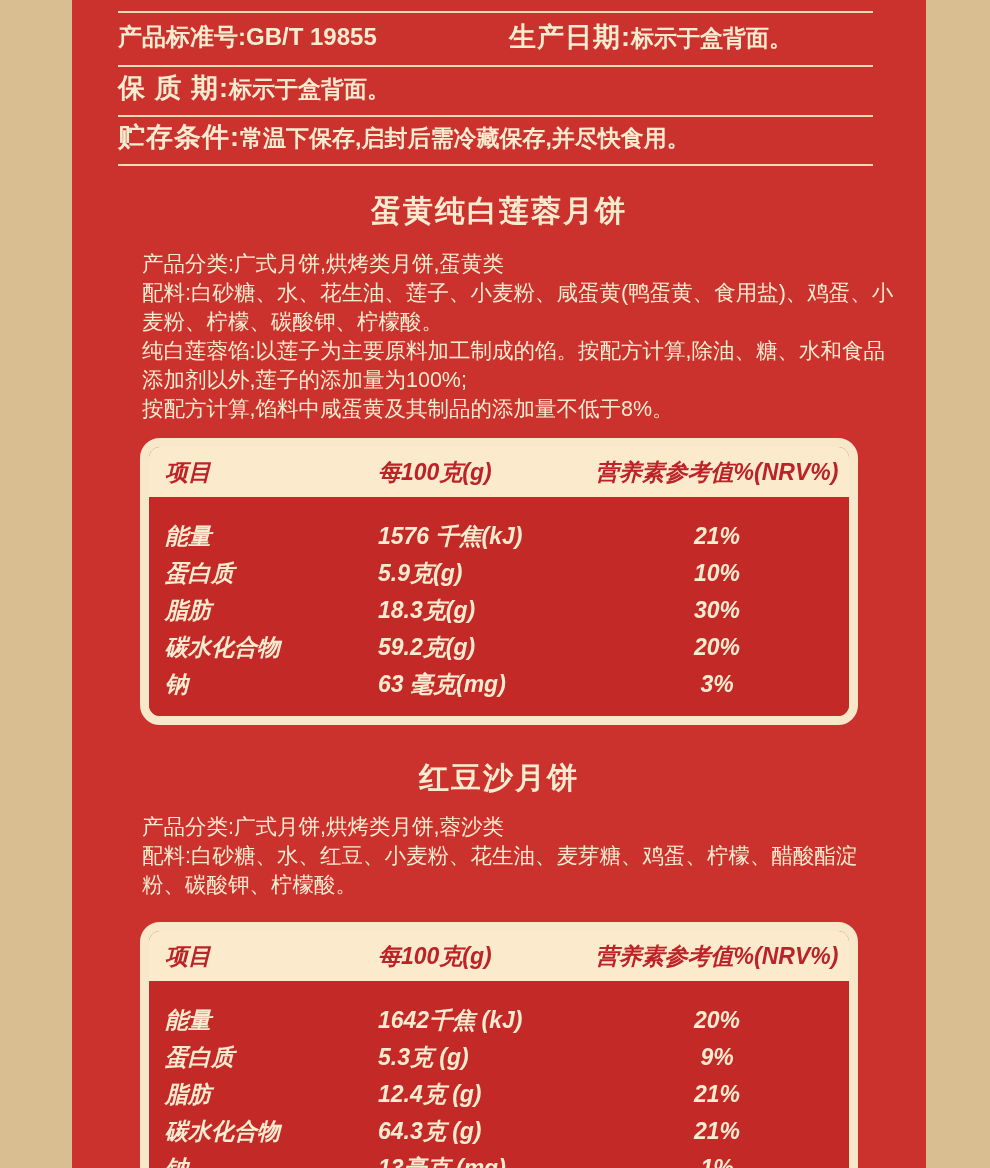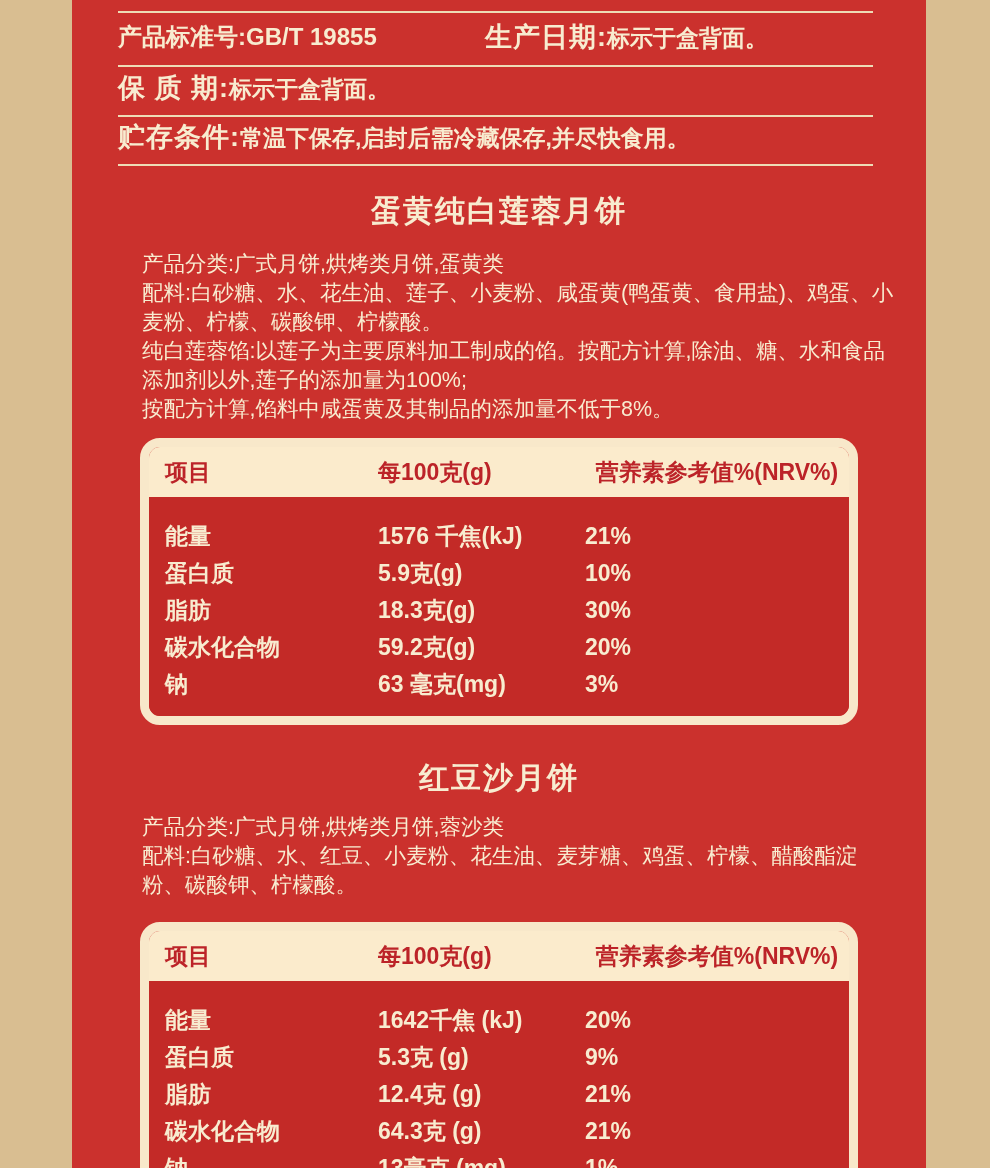--- a/index.html
+++ b/index.html
@@ -29,58 +29,58 @@
     position:relative;line-height:33px;white-space:nowrap;
   }
   .info-bar{border-bottom:2px solid var(--divider-line);}
   .info-row.r1{padding:7px 0 9px;}
   .info-row.r2{padding:5px 0 7px;}
   .info-row.r3{padding:4px 0 7px;}
   .lbl-big{font-size:27px;font-weight:700;letter-spacing:1px;}
   .lbl-md{font-size:24px;font-weight:600;}
   .val-md{font-size:24px;font-weight:600;}
   .val{font-size:23px;font-weight:600;}
-  .info-right{position:absolute;left:367px;top:50%;transform:translateY(-50%);white-space:nowrap;}
+  .info-right{position:absolute;left:391px;top:50%;transform:translateY(-50%);white-space:nowrap;}
   
   .section-title{
     text-align:center;color:var(--cream-text);
     font-size:30px;font-weight:700;letter-spacing:2px;line-height:38px;
   }
   .t1{margin-top:26px;}
   .t2{margin-top:34px;}
   .desc{
     margin:20px 43px 0 70px;width:758px;
     font-size:21.5px;line-height:29px;font-weight:500;
     color:var(--cream-text);
   }
   .desc.d2{margin-top:16px;}
   
   .nutri-table{
     width:718px;margin:14px 0 0 68px;
     border:9px solid var(--table-border);
-    border-radius:20px;overflow:hidden;
+    border-radius:20px;overflow:hidden;font-style:italic;
   }
   .nutri-table.nt2{margin-top:22px;}
   .nutri-header{
     background:var(--table-cream);color:var(--header-text-red);
     display:grid;grid-template-columns:213px 207px 264px;
     padding:13px 0 13px 16px;align-items:center;
     font-size:23px;font-weight:700;line-height:24px;
   }
   .nutri-header .c3{text-align:center;}
   .nutri-body{
     background:var(--table-body-red);
     padding:20px 0 14px 16px;
     font-size:23px;font-weight:600;
   }
   .nutri-row{
     display:grid;grid-template-columns:213px 207px 264px;
     height:37px;align-items:center;line-height:24px;
   }
-  .nutri-row .c3{text-align:left;}
+  .nutri-row .c3{text-align:center;}
 </style>
 </head>
 <body>
 
 <div class="page">
   <div class="red-panel">
 
     <div class="info-bar">
       <div class="info-row r1">
         <span><span class="lbl-md">产品标准号:</span><span class="val-md">GB/T 19855</span></span>

